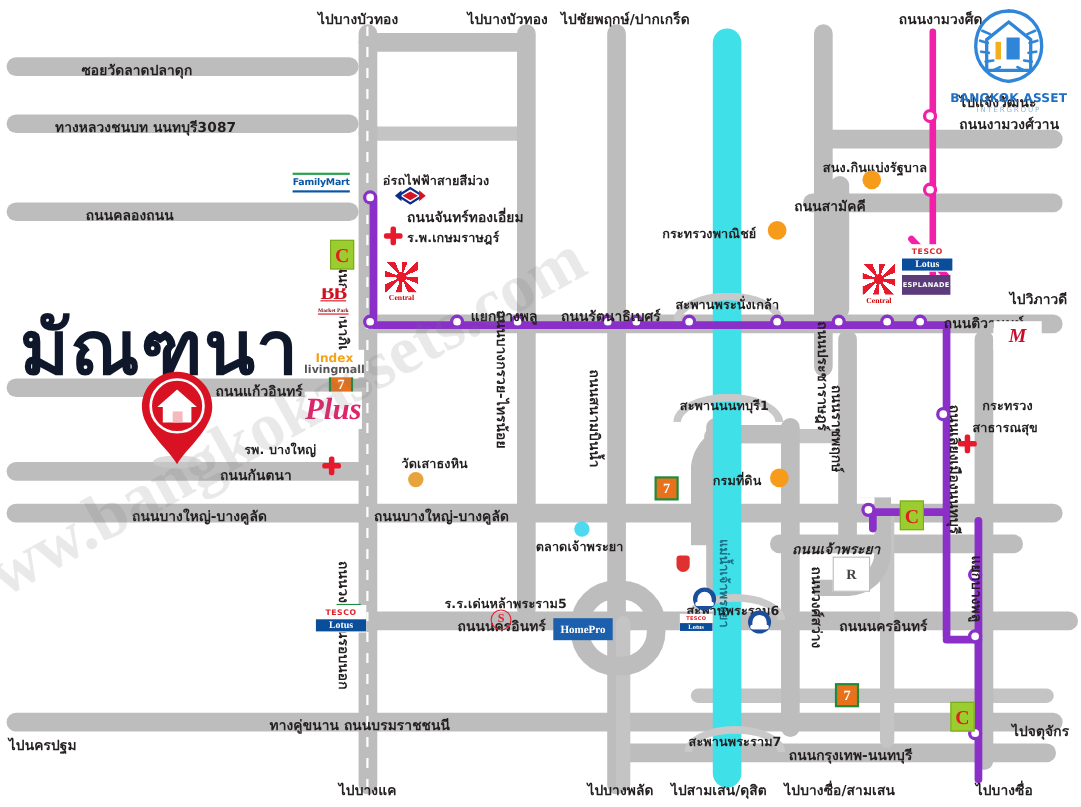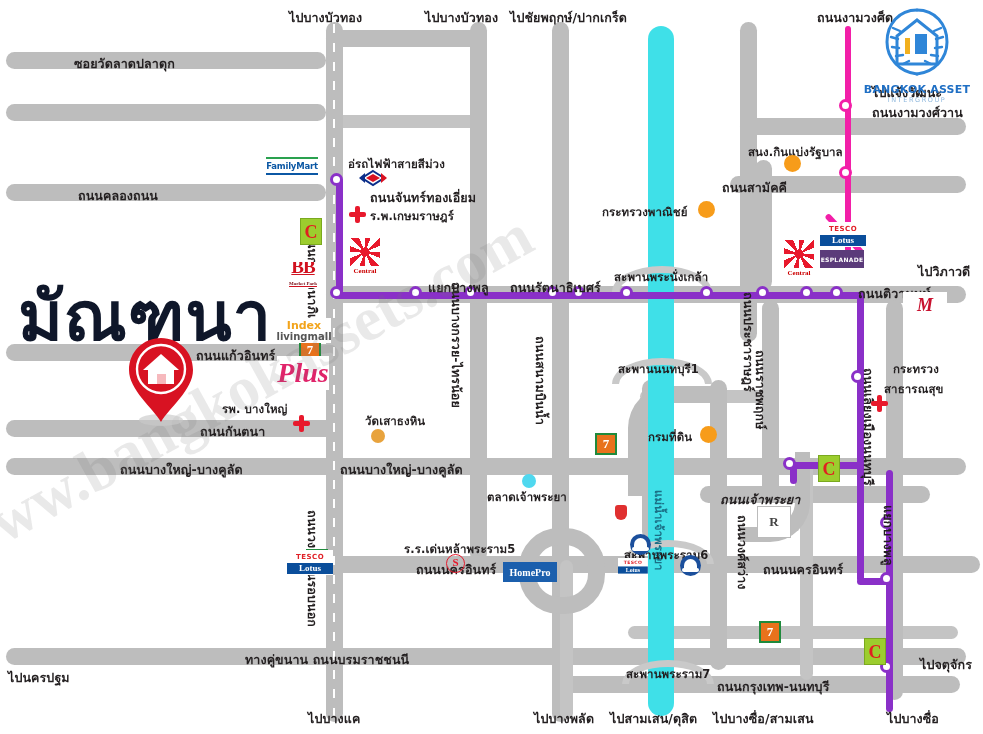--- a/index.html
+++ b/index.html
@@ -217,20 +217,21 @@
   <div class="lbl" style="left:918px;top:262px;">ไปวิภาวดี</div>
   <div class="lbl" style="left:8px;top:668px;">ไปนครปฐม</div>
   <div class="lbl" style="left:308px;top:709px;">ไปบางแค</div>
   <div class="lbl" style="left:534px;top:709px;">ไปบางพลัด</div>
   <div class="lbl" style="left:610px;top:709px;">ไปสามเสน/ดุสิต</div>
   <div class="lbl" style="left:713px;top:709px;">ไปบางซื่อ/สามเสน</div>
   <div class="lbl" style="left:920px;top:655px;">ไปจตุจักร</div>
   <div class="lbl" style="left:887px;top:709px;">ไปบางซื่อ</div>
 
   <div class="lbl" style="left:74px;top:54px;">ซอยวัดลาดปลาดุก</div>
+  <div class="lbl" style="left:50px;top:106px;">ทางหลวงชนบท นนทบุรี3087</div>
   <div class="lbl" style="left:78px;top:186px;">ถนนคลองถนน</div>
   <div class="lbl" style="left:370px;top:188px;">ถนนจันทร์ทองเอี่ยม</div>
   <div class="lbl v" style="left:322px;top:232px;transform:rotate(90deg);">ถนนกาญจนาภิเษก</div>
   <div class="lbl v" style="left:466px;top:282px;transform:rotate(90deg);">ถนนบางกรวย-ไทรน้อย</div>
   <div class="lbl" style="left:196px;top:346px;">ถนนแก้วอินทร์</div>
   <div class="lbl" style="left:200px;top:422px;">ถนนกันตนา</div>
   <div class="lbl" style="left:120px;top:460px;">ถนนบางใหญ่-บางคูลัด</div>
   <div class="lbl" style="left:340px;top:460px;">ถนนบางใหญ่-บางคูลัด</div>
   <div class="lbl v" style="left:322px;top:510px;transform:rotate(90deg);">ถนนวงแหวนรอบนอก</div>
   <div class="lbl" style="left:245px;top:650px;">ทางคู่ขนาน ถนนบรมราชชนนี</div>

